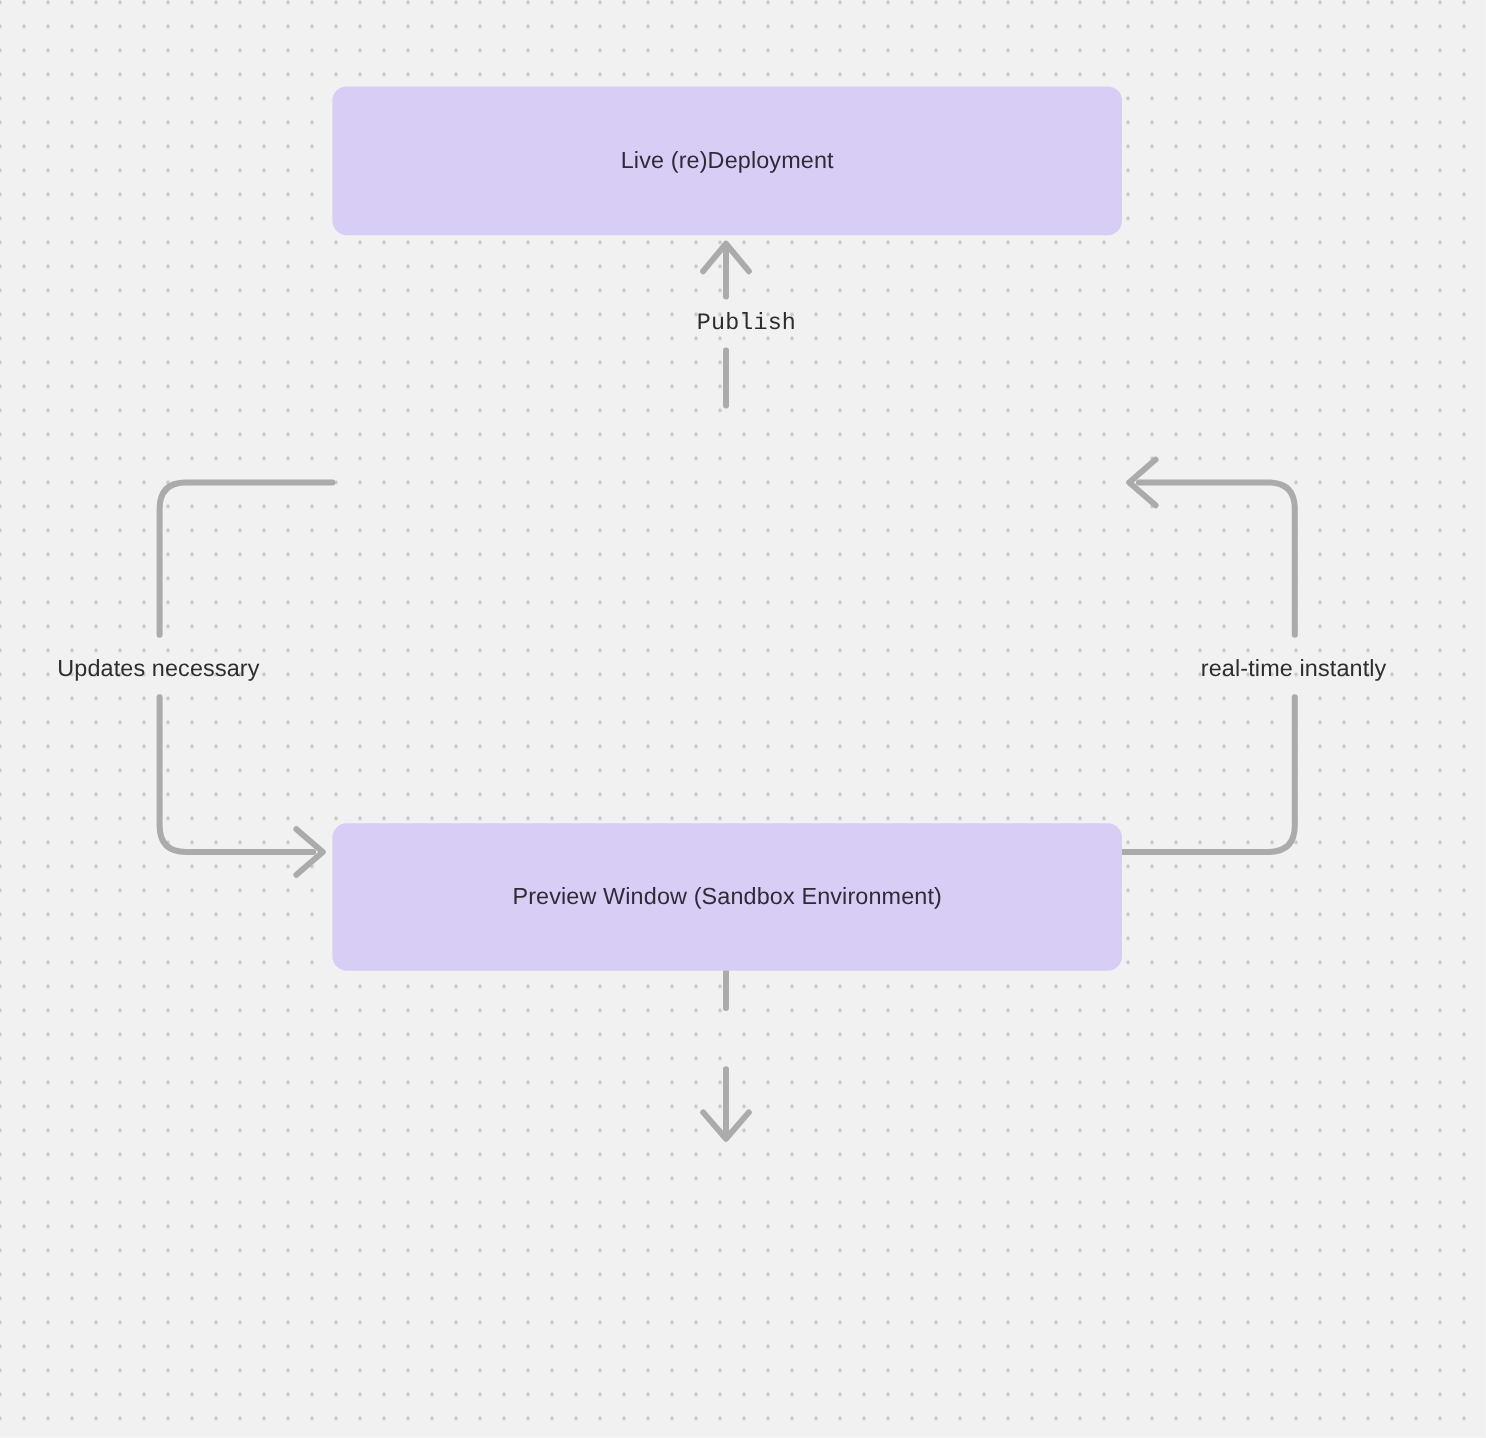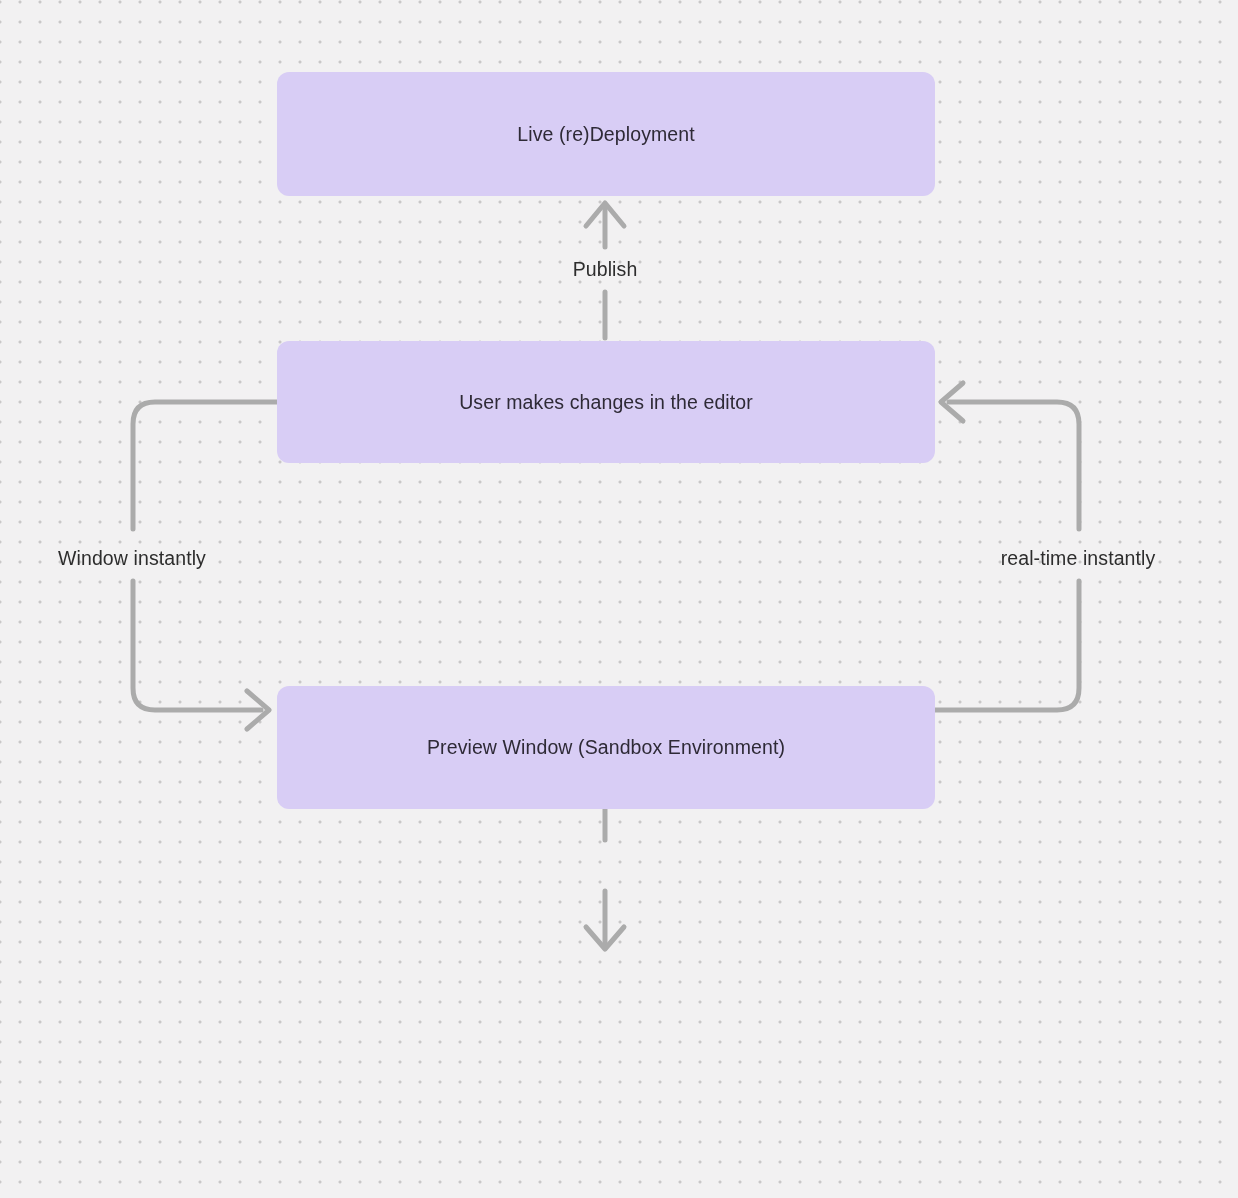--- a/index.html
+++ b/index.html
@@ -91,26 +91,23 @@
       <path d="M586 803 L605 781 L624 803"></path>
       <path d="M605 891 L605 945"></path>
       <path d="M586 927 L605 949 L624 927"></path>
     </g>
   </svg>
 
   <div class="node" style="top:72px; height:124px;justify-content:center;">
     <span>Live (re)Deployment</span>
   </div>
 
-  <div class="node" style="top:341px; height:122px;">
-    <span>User makes changes in the editor</span>
-  </div>
 
   <div class="node" style="top:650px; height:123px;margin-top:36px;">
     <span>Preview Window (Sandbox Environment)</span>
   </div>
 
 
-  <div class="edge-label" style="left:605px; top:269px;">Publish</div>
-  <div class="edge-label" style="left:132px; top:558px;">Window instantly</div>
+  <div class="edge-label" style="left:622px; top:269px;font-family:Liberation Mono, monospace;">Publish</div>
+  <div class="edge-label" style="left:132px; top:558px;">Updates necessary</div>
   <div class="edge-label" style="left:1078px; top:558px;">real-time instantly</div>
 
 </div>
 
 </body></html>

